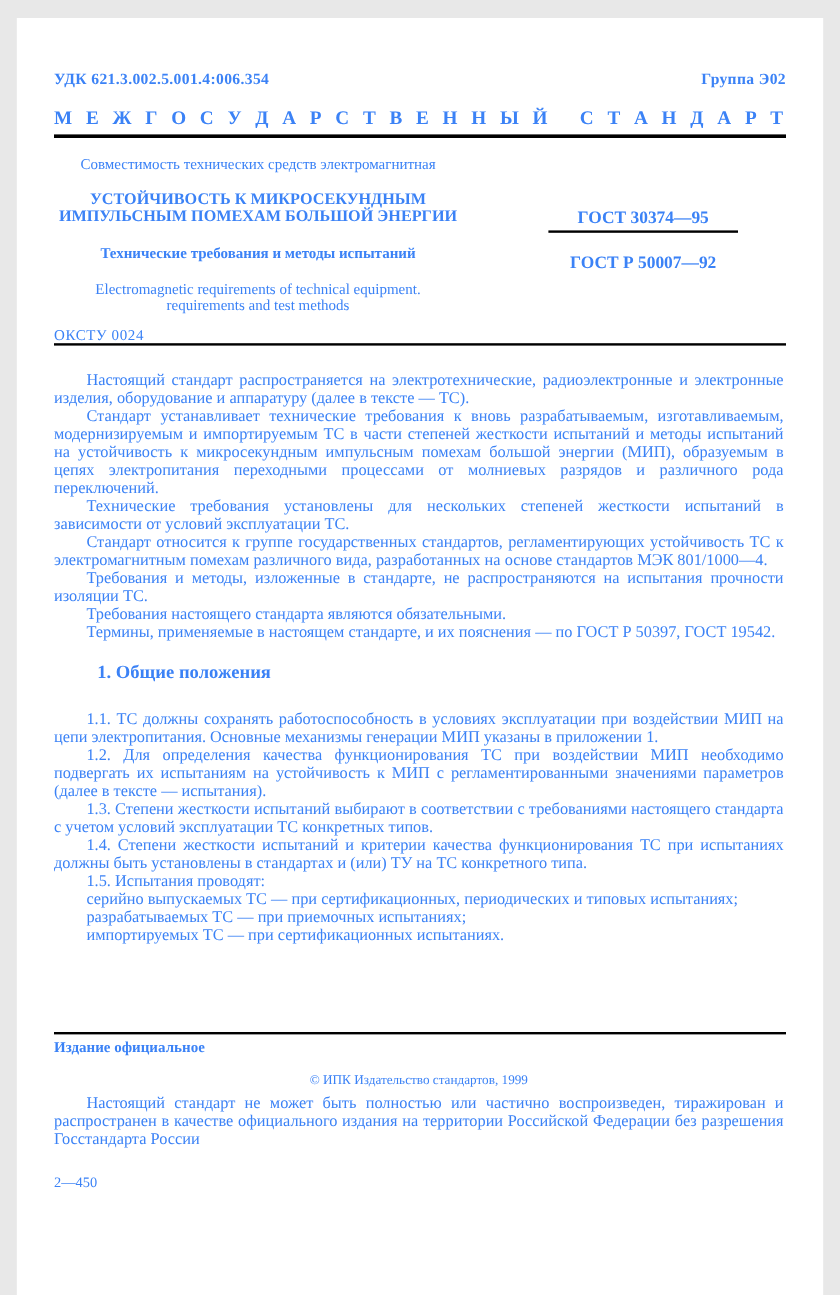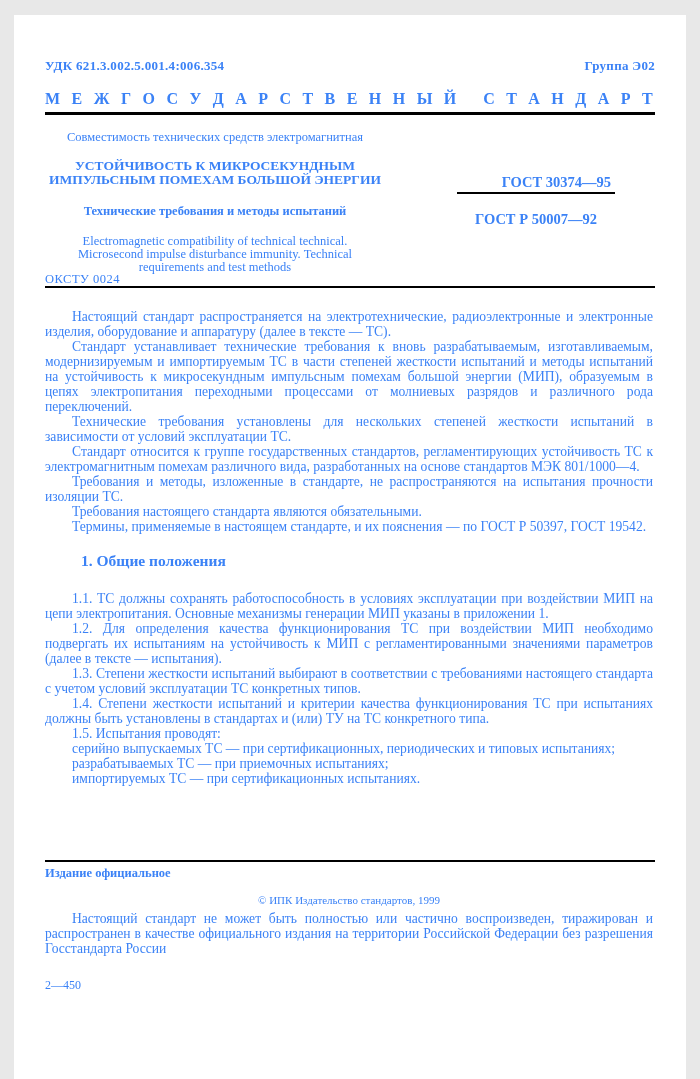--- a/index.html
+++ b/index.html
@@ -36,21 +36,21 @@
   .subject-ru { font-size:12.5px; font-weight:normal; line-height:13px; }
   .title-ru { margin-top:15px; font-size:13.5px; font-weight:bold; line-height:13.5px; }
   .subtitle-ru { margin-top:19px; font-size:12.5px; font-weight:bold; line-height:13px; }
   .title-en { margin-top:17px; font-size:12.5px; line-height:13px; }
   .designation {
     margin-left:auto; margin-right:40px; margin-top:44px;
     width:158px; text-align:center;
     font-size:14.5px; font-weight:bold; line-height:15px;
     white-space:nowrap;
   }
-  .designation .num { border-bottom:2px solid #000; padding:0 4px 2px 4px; display:block;text-align:right; }
+  .designation .num { border-bottom:2px solid #000; padding:0 4px 2px 4px; display:block; }
   .designation .den { padding-top:18px; display:block; }
   .okstu {
     position:absolute; top:257px; left:31px;
     font-size:12.5px; letter-spacing:0.5px;
   }
   .header-rule {
     position:absolute; top:271px; left:31px; right:31px;
     height:2px; background:#000;
   }
   
@@ -131,22 +131,21 @@
 
   <div class="title-block">
     <div class="title-left">
       <div class="subject-ru">Совместимость технических средств электромагнитная</div>
       <div class="title-ru">
         <div>УСТОЙЧИВОСТЬ К МИКРОСЕКУНДНЫМ</div>
         <div>ИМПУЛЬСНЫМ ПОМЕХАМ БОЛЬШОЙ ЭНЕРГИИ</div>
       </div>
       <div class="subtitle-ru">Технические требования и методы испытаний</div>
       <div class="title-en">
-        <div>Electromagnetic compatibility of technical technical.</div>
-        <div>Microsecond impulse disturbance immunity. Technical</div>
+        <div>Electromagnetic requirements of technical equipment.</div>
         <div>requirements and test methods</div>
       </div>
     </div>
     <div class="designation">
       <span class="num">ГОСТ 30374—95</span>
       <span class="den">ГОСТ Р 50007—92</span>
     </div>
   </div>
 
   <div class="okstu">ОКСТУ 0024</div>

